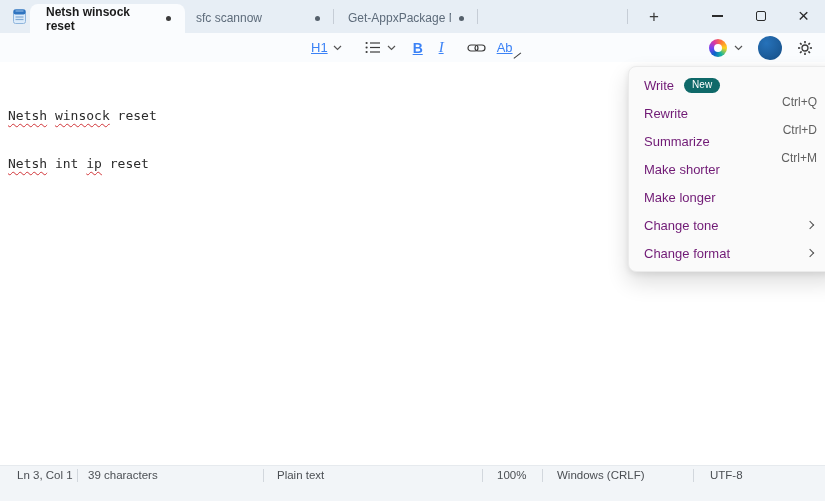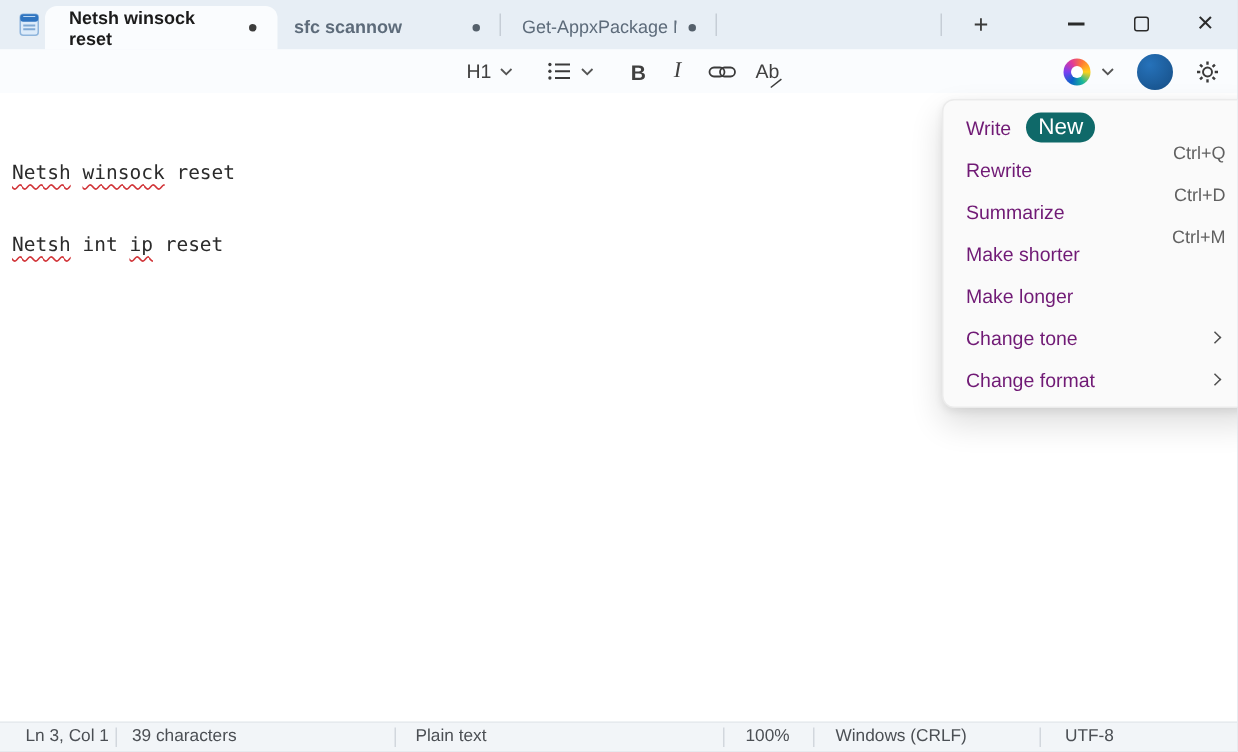--- a/index.html
+++ b/index.html
@@ -14,21 +14,21 @@
   .app-icon { position:absolute; left:10px; top:7px; width:19px; height:19px; }
   .tab { position:absolute; display:flex; align-items:center; cursor:default; }
   .tab-active {
     left:30px; top:4px; width:155px; height:29px;
     background:#fafcfe; border-radius:8px 8px 0 0;
     padding:0 14px 0 16px; justify-content:space-between;
   }
   .tab-active .tab-label { color:#1b1b1b; font-weight:700; font-size:12px; }
   .tab-inactive { top:6px; height:24px; padding:0 10px; justify-content:space-between; }
   .tab-inactive .tab-label { color:#5d6b7a; font-size:12px; white-space:nowrap; overflow:hidden; }
-  .tab-2 { left:186px; width:144px;font-weight:bold; }
+  .tab-2 { left:186px; width:144px; }
   .tab-3 { left:338px; width:136px; }
   .tab-4 { left:481px; width:141px; }
   .dot { width:5px; height:5px; border-radius:50%; background:#55606b; flex:none; margin-left:8px; }
   .tab-active .dot { background:#3c3c3c; }
   .tabsep { position:absolute; top:9px; width:1px; height:15px; background:#c6cdd6; }
   .sep-1 { left:333px; } .sep-2 { left:477px; } .sep-3 { left:627px; }
   .add-tab {
     position:absolute; left:640px; top:5px; width:28px; height:24px;
     display:flex; align-items:center; justify-content:center;
     color:#3b3b3b; font-size:17px; font-weight:400; border-radius:4px;
@@ -37,21 +37,21 @@
   .win-btn { width:43px; height:32px; display:flex; align-items:center; justify-content:center; }
   .glyph-min { display:block; width:11px; height:1.3px; background:#2b2b2b; }
   .glyph-max { display:block; width:10px; height:10px; border:1.2px solid #2b2b2b; border-radius:2px; }
   .glyph-close { font-size:19px; color:#2b2b2b; line-height:1; margin-top:-2px; }
 
   
   .menubar { position:absolute; left:0; top:33px; width:825px; height:29px; background:#fafcfe; }
   .menus { position:absolute; left:2px; top:0; height:29px; display:flex; align-items:center; }
   .menu-item { padding:0 13px; font-size:13px; color:#2e2e2e; height:25px; display:flex; align-items:center; border-radius:4px; }
   .fmtbar { position:absolute; left:305px; top:0; height:29px; display:flex; align-items:center; }
-  .fmt-btn { display:flex; align-items:center; justify-content:center; height:25px; border-radius:4px; color:#404040; }
+  .fmt-btn { display:flex; align-items:center; justify-content:space-between; height:25px; border-radius:4px; color:#3b82f6;text-decoration:underline; }
   .btn-heading { padding:0 6px; font-size:13px; gap:5px; margin-right:11px; }
   .btn-list { padding:0 6px; gap:6px; margin-right:11px; }
   .btn-bold { width:26px; font-weight:700; font-size:14px; }
   .btn-italic { width:26px; font-style:italic; font-family:"Liberation Serif", serif; font-size:15px; margin-right:2px; }
   .btn-link { width:30px; }
   .btn-clear { width:30px; font-size:13px; position:relative; }
   .clear-slash { position:absolute; right:5px; bottom:4px; width:9px; height:1.4px; background:#3b3b3b; transform:rotate(-38deg); }
   .rightbar { position:absolute; right:8px; top:0; height:29px; display:flex; align-items:center; gap:11px; }
   .copilot-btn { display:flex; align-items:center; gap:7px; padding:0 4px; height:25px; border-radius:4px; }
   .copilot-logo {
@@ -73,33 +73,33 @@
 
   
   .dropdown {
     position:absolute; left:628px; top:66px; width:212px; padding:4px 0;
     background:#fafafa; border:1px solid #ebebeb; border-radius:8px;
     box-shadow:0 10px 22px rgba(0,0,0,.14), 0 2px 6px rgba(0,0,0,.08);
   }
   .mi { position:relative; height:28px; display:flex; align-items:center; padding-left:15px; }
   .mi-label { font-size:13px; color:#701a75; }
   .badge {
-    margin-left:10px; background:#0f6969; color:#ffffff; font-size:15px;
+    margin-left:10px; background:#0f6969; color:#ffffff; font-size:10px;
     padding:2px 8px 3px; border-radius:10px; line-height:1;
   }
   .mi-shortcut { position:absolute; right:22px; font-size:12px; color:#606060;margin-top:33px; }
   .mi-chevron {
     position:absolute; right:26px; width:6px; height:6px;
     border-top:1.3px solid #4f4f4f; border-right:1.3px solid #4f4f4f;
     transform:rotate(45deg);
   }
 
   
   .statusbar {
-    position:absolute; left:0; bottom:0; width:825px; height:20px;
+    position:absolute; left:0; bottom:0; width:825px; height:36px;
     background:#f2f5f8; border-top:1px solid #e6eaee;
     font-size:11.5px; color:#4b4f54;
   }
   .st { position:absolute; top:3px; white-space:nowrap; }
   .st-cursor { left:17px; } .st-chars { left:88px;text-align:right; } .st-format { left:277px; }
   .st-zoom { left:497px; } .st-eol { left:557px;text-align:right; } .st-enc { left:710px; }
   .stsep { position:absolute; top:3px; width:1px; height:13px; background:#d2d7dd; }
   .ss1 { left:77px; } .ss2 { left:263px; } .ss3 { left:482px; } .ss4 { left:542px; } .ss5 { left:693px; }
 </style>
 </head>

